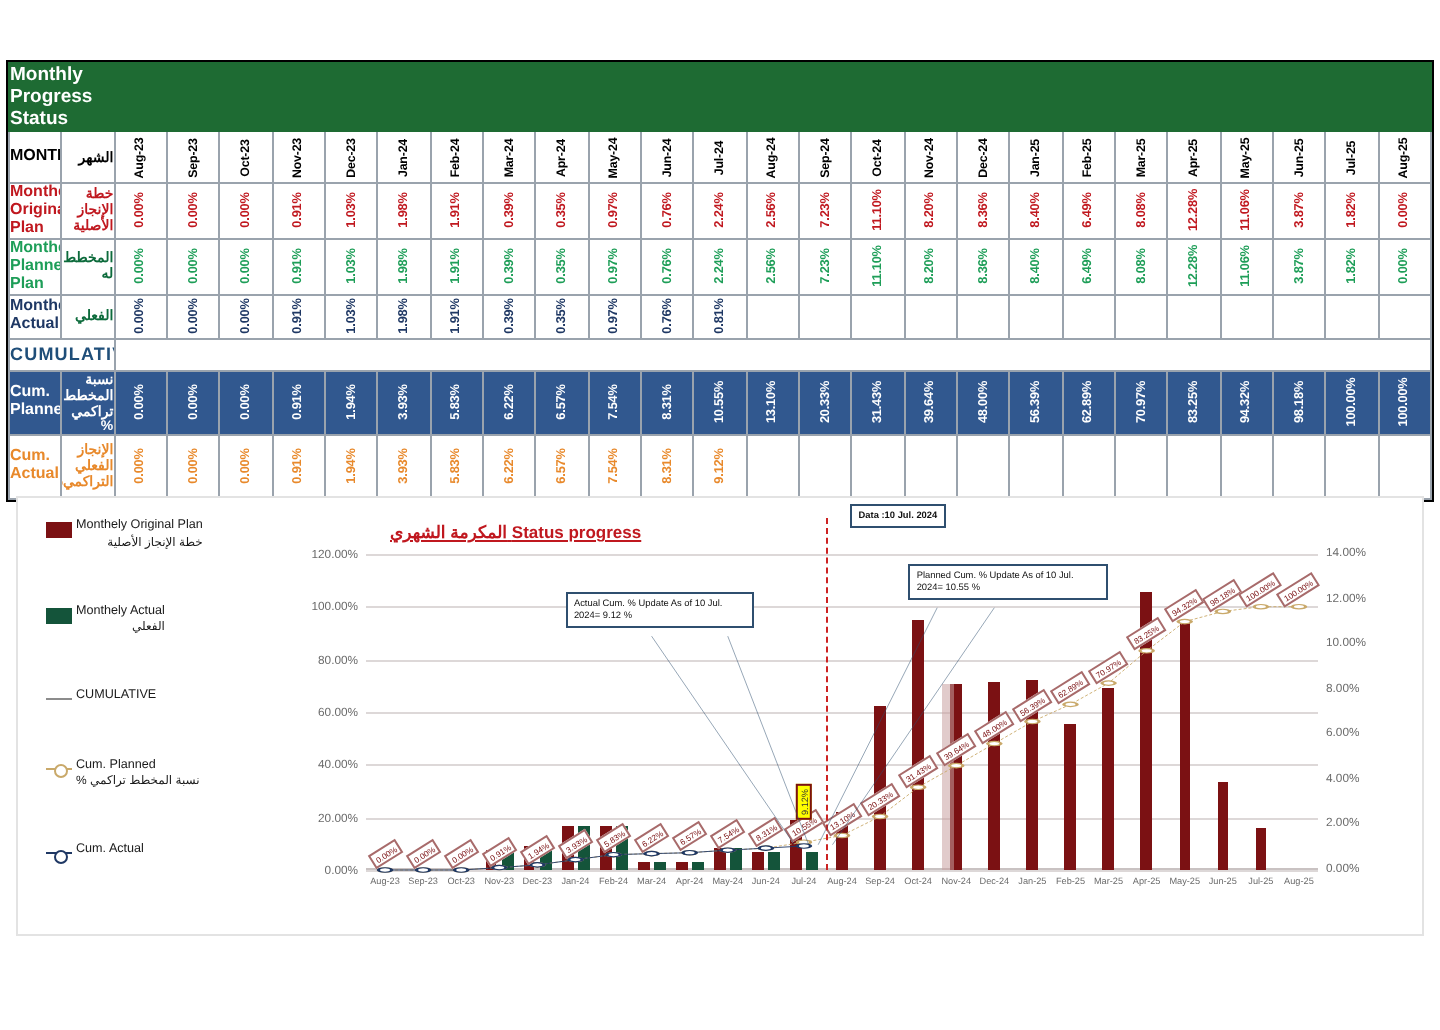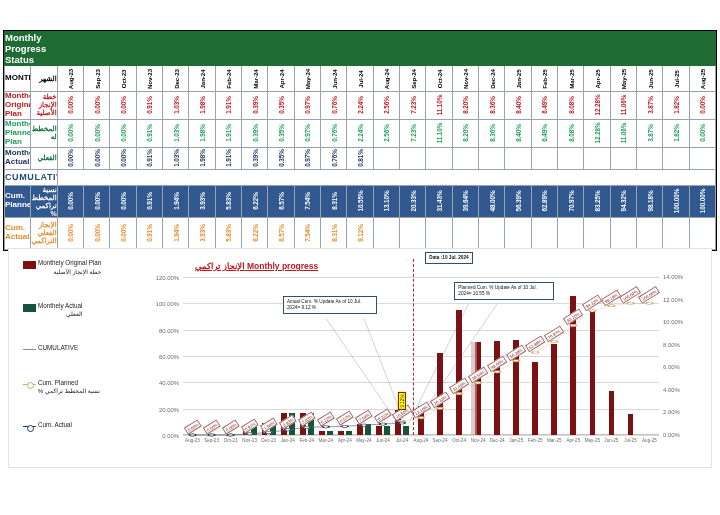--- a/index.html
+++ b/index.html
@@ -979,22 +979,22 @@
           <span class="lg-tx">Cum.  Planned<span class="lg-ar">نسبة المخطط تراكمي %</span></span>
         </div>
         <div class="lg-item">
           <span class="lg-sw line-bl"></span>
           <span class="lg-tx">Cum. Actual</span>
         </div>
       </div>
 
     <div class="plot">
       <div class="chart-title">
-        <span class="ar">الإنجاز تراكمي</span>
-        <span>Monthly progress</span>
+        <span class="ar">المكرمة الشهري</span>
+        <span>Status progress</span>
       </div>
       <div class="plot-inner" id="plotInner">
           <div class="gl" style="top:100%">
             <span class="ytick-l">0.00%</span>
           </div>
           <div class="gl" style="top:83.33333333333334%">
             <span class="ytick-l">20.00%</span>
           </div>
           <div class="gl" style="top:66.66666666666667%">
             <span class="ytick-l">40.00%</span>

